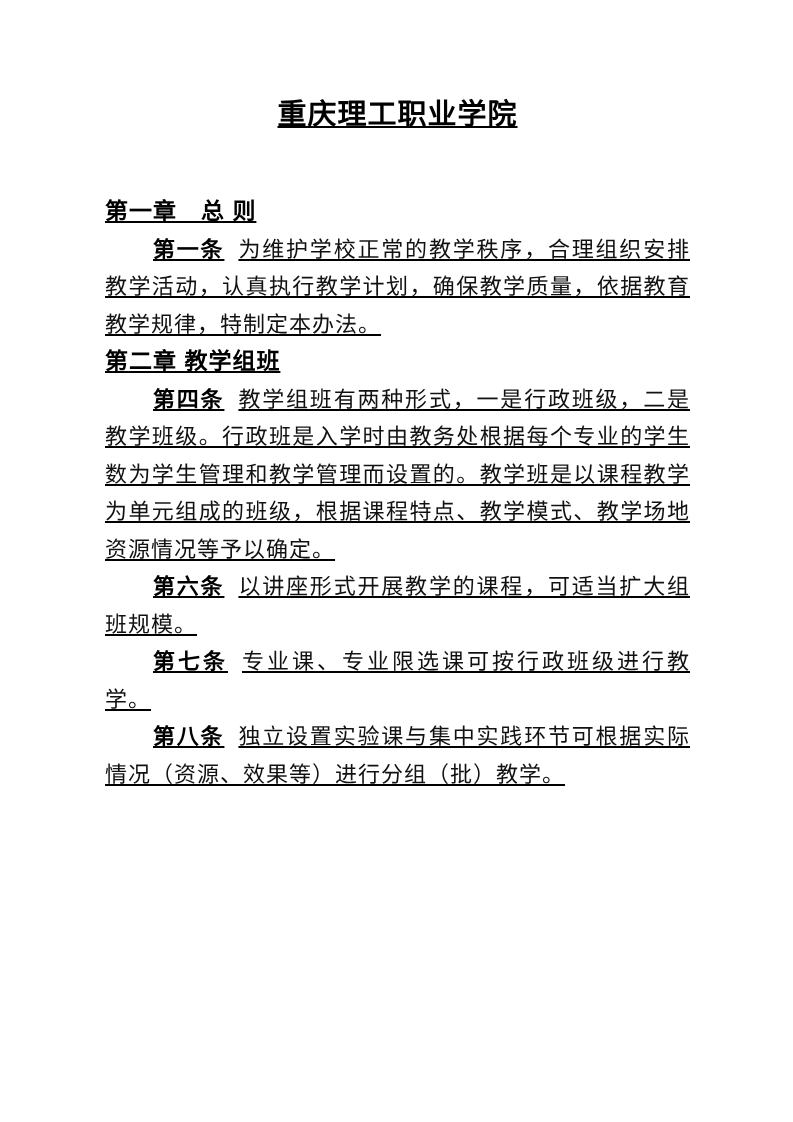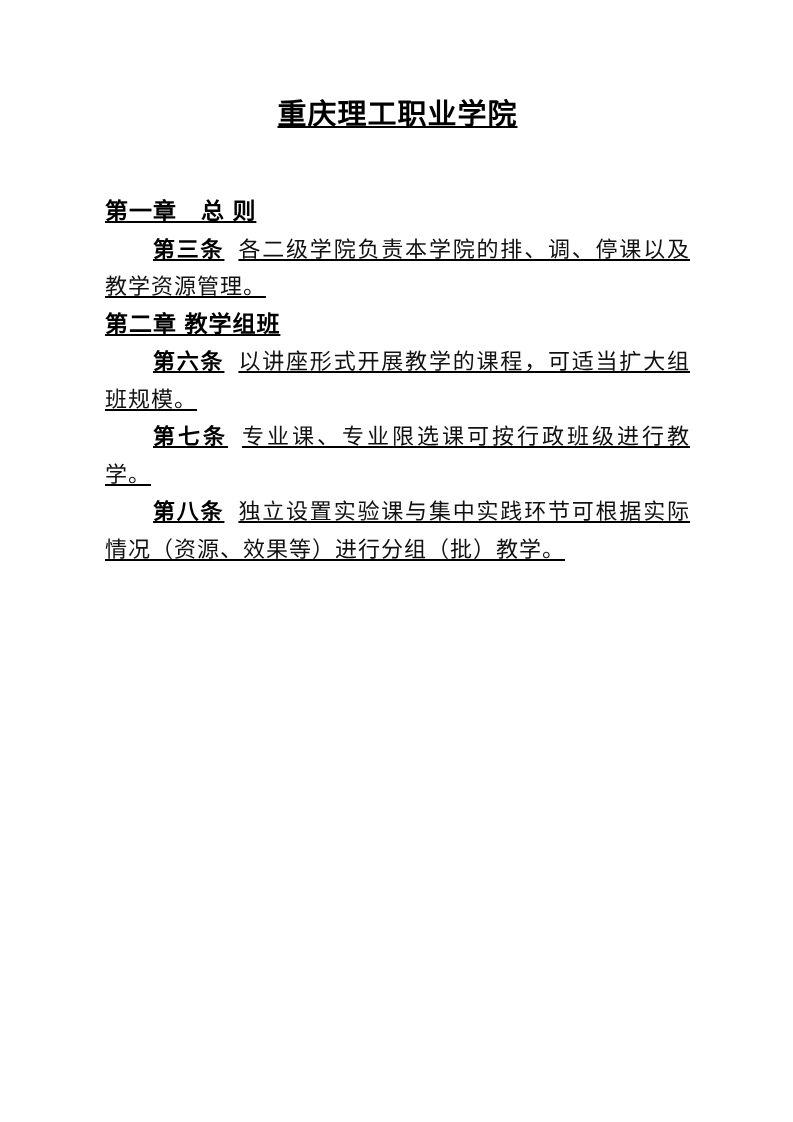--- a/index.html
+++ b/index.html
@@ -59,28 +59,31 @@
 
 <div class="page">
   <div class="content">
 
     <div class="doc-title">重庆理工职业学院</div>
 
     <div class="body-block">
 
       <h2 class="chapter-heading">第一章　总 则</h2>
 
+      <p class="article">
+        <span class="article-label">第一条</span><span>为维护学校正常的教学秩序，合理组织安排教学活动，认真执行教学计划，确保教学质量，依据教育教学规律，特制定本办法。</span>
+      </p>
 
 
-      <p class="article">
-        <span class="article-label">第三条</span><span>各二级学院负责本学院的排、调、停课以及教学资源管理。</span>
-      </p>
 
       <h2 class="chapter-heading">第二章 教学组班</h2>
 
+      <p class="article">
+        <span class="article-label">第四条</span><span>教学组班有两种形式，一是行政班级，二是教学班级。行政班是入学时由教务处根据每个专业的学生数为学生管理和教学管理而设置的。教学班是以课程教学为单元组成的班级，根据课程特点、教学模式、教学场地资源情况等予以确定。</span>
+      </p>
 
 
       <p class="article">
         <span class="article-label">第六条</span><span>以讲座形式开展教学的课程，可适当扩大组班规模。</span>
       </p>
 
       <p class="article">
         <span class="article-label">第七条</span><span>专业课、专业限选课可按行政班级进行教学。</span>
       </p>
 

